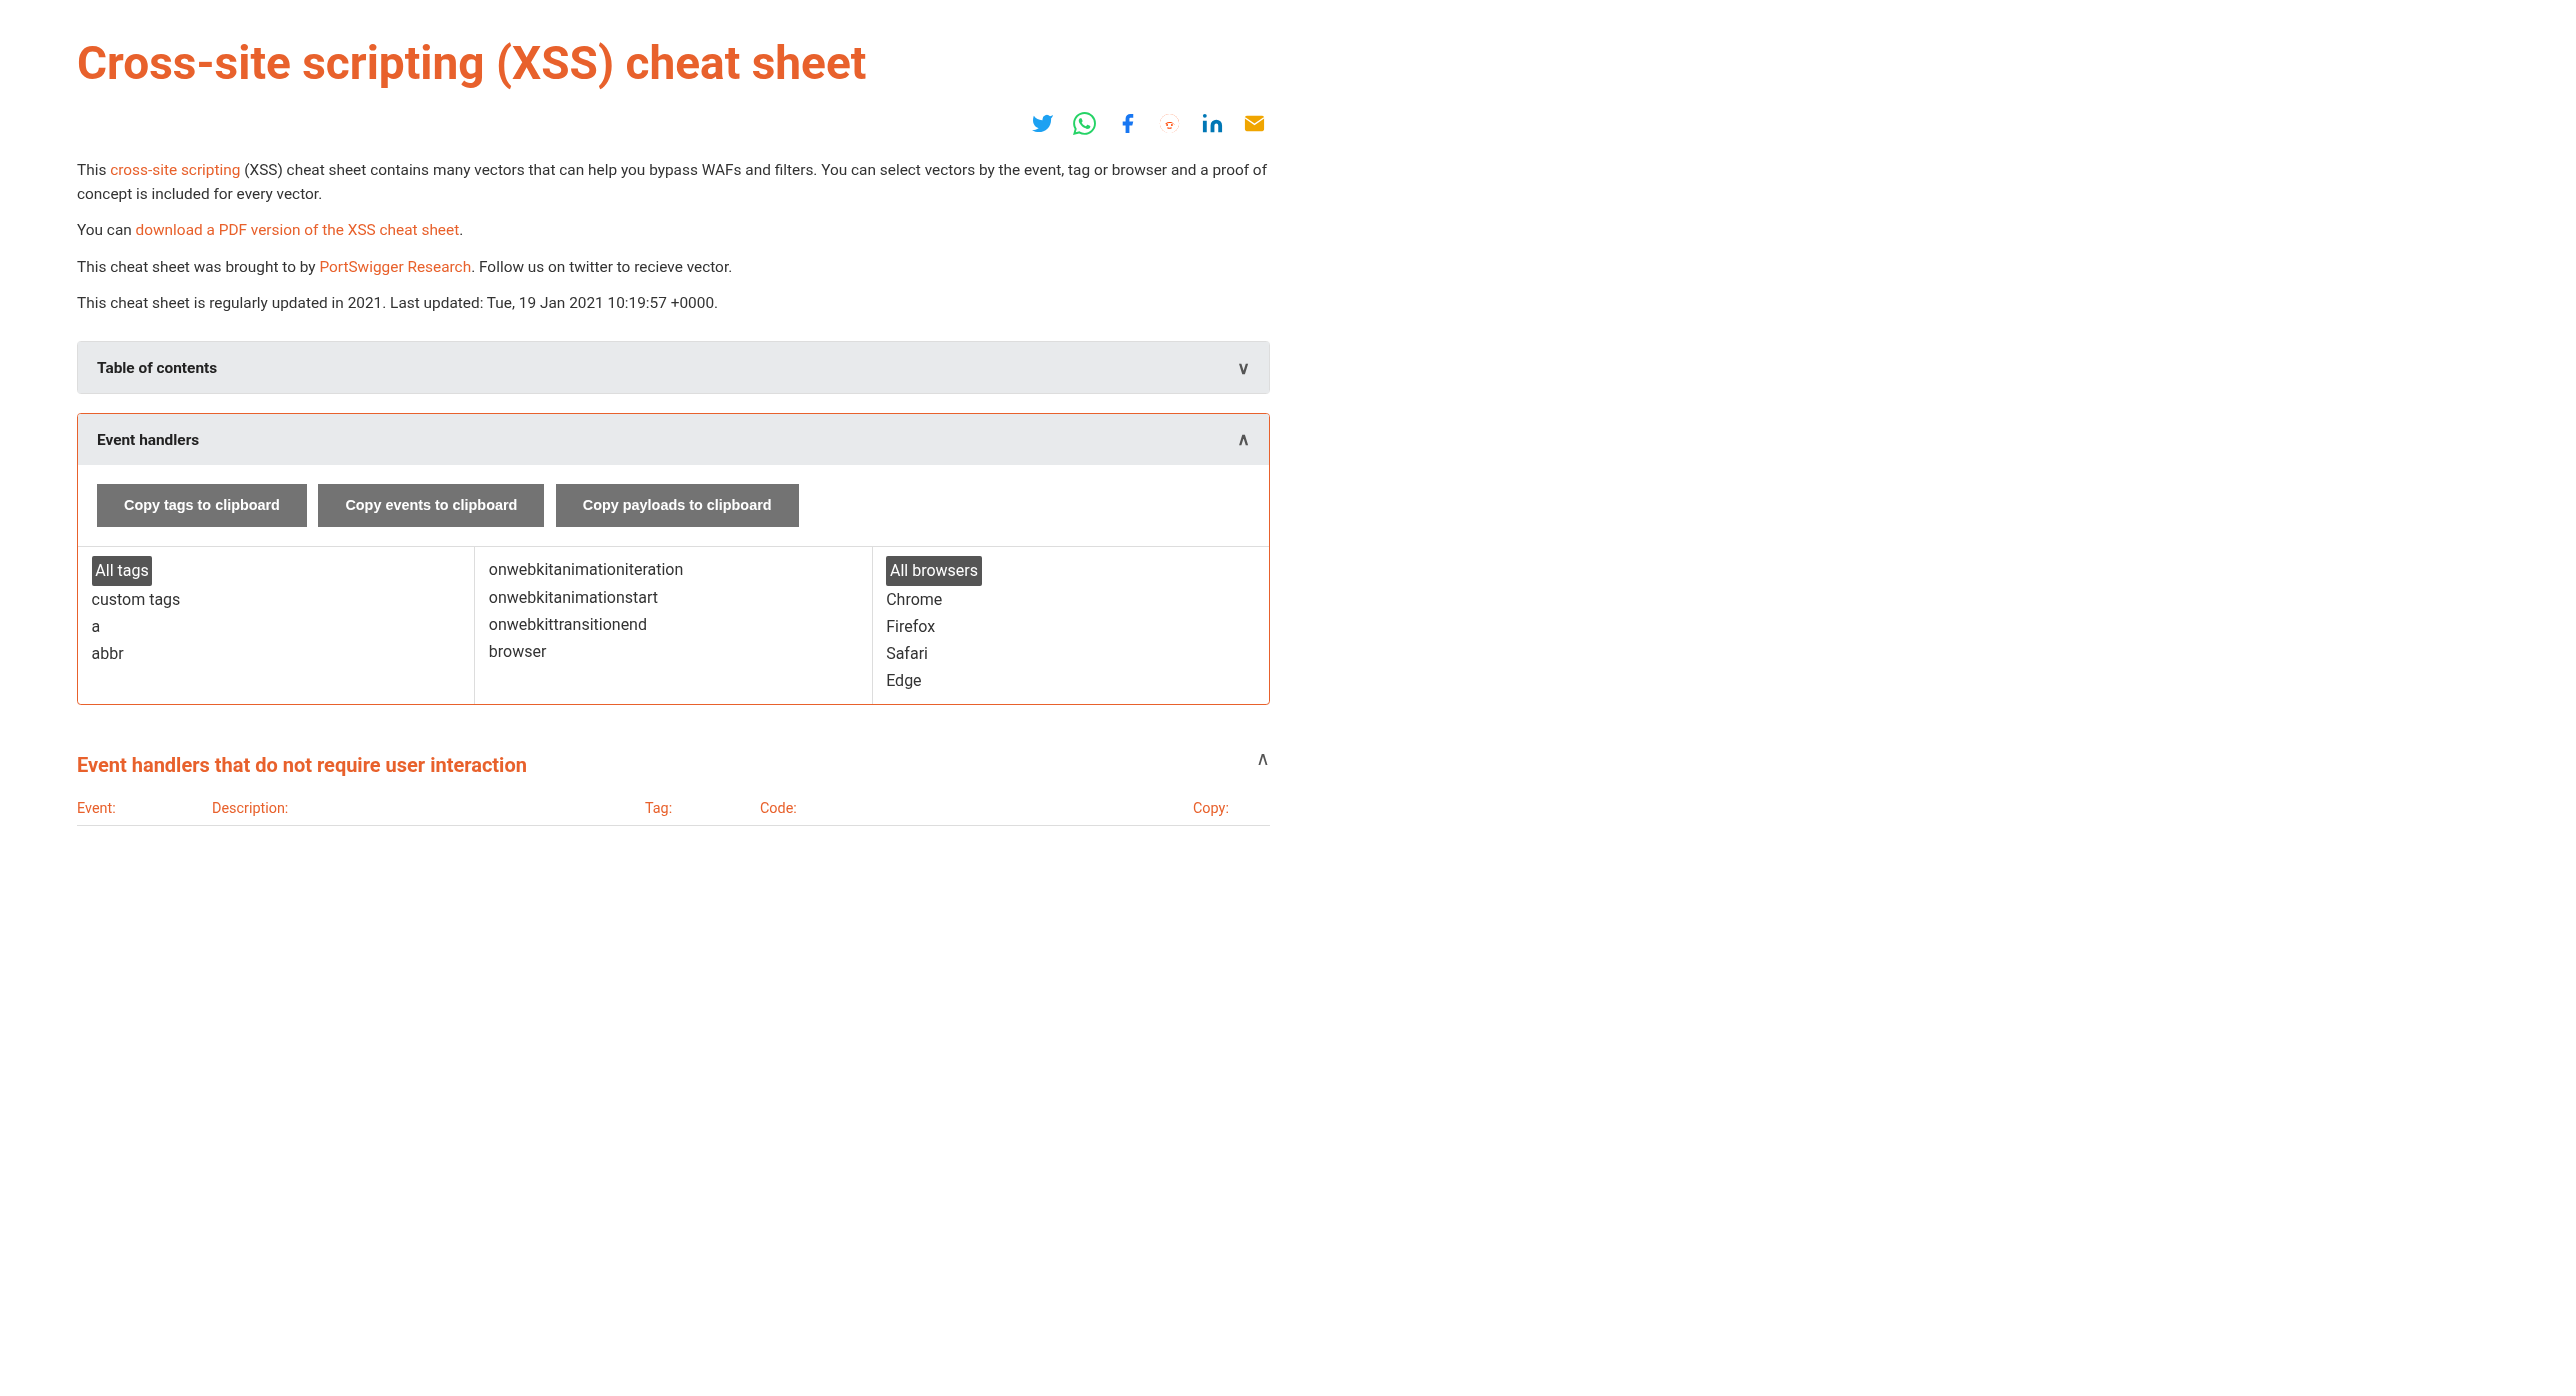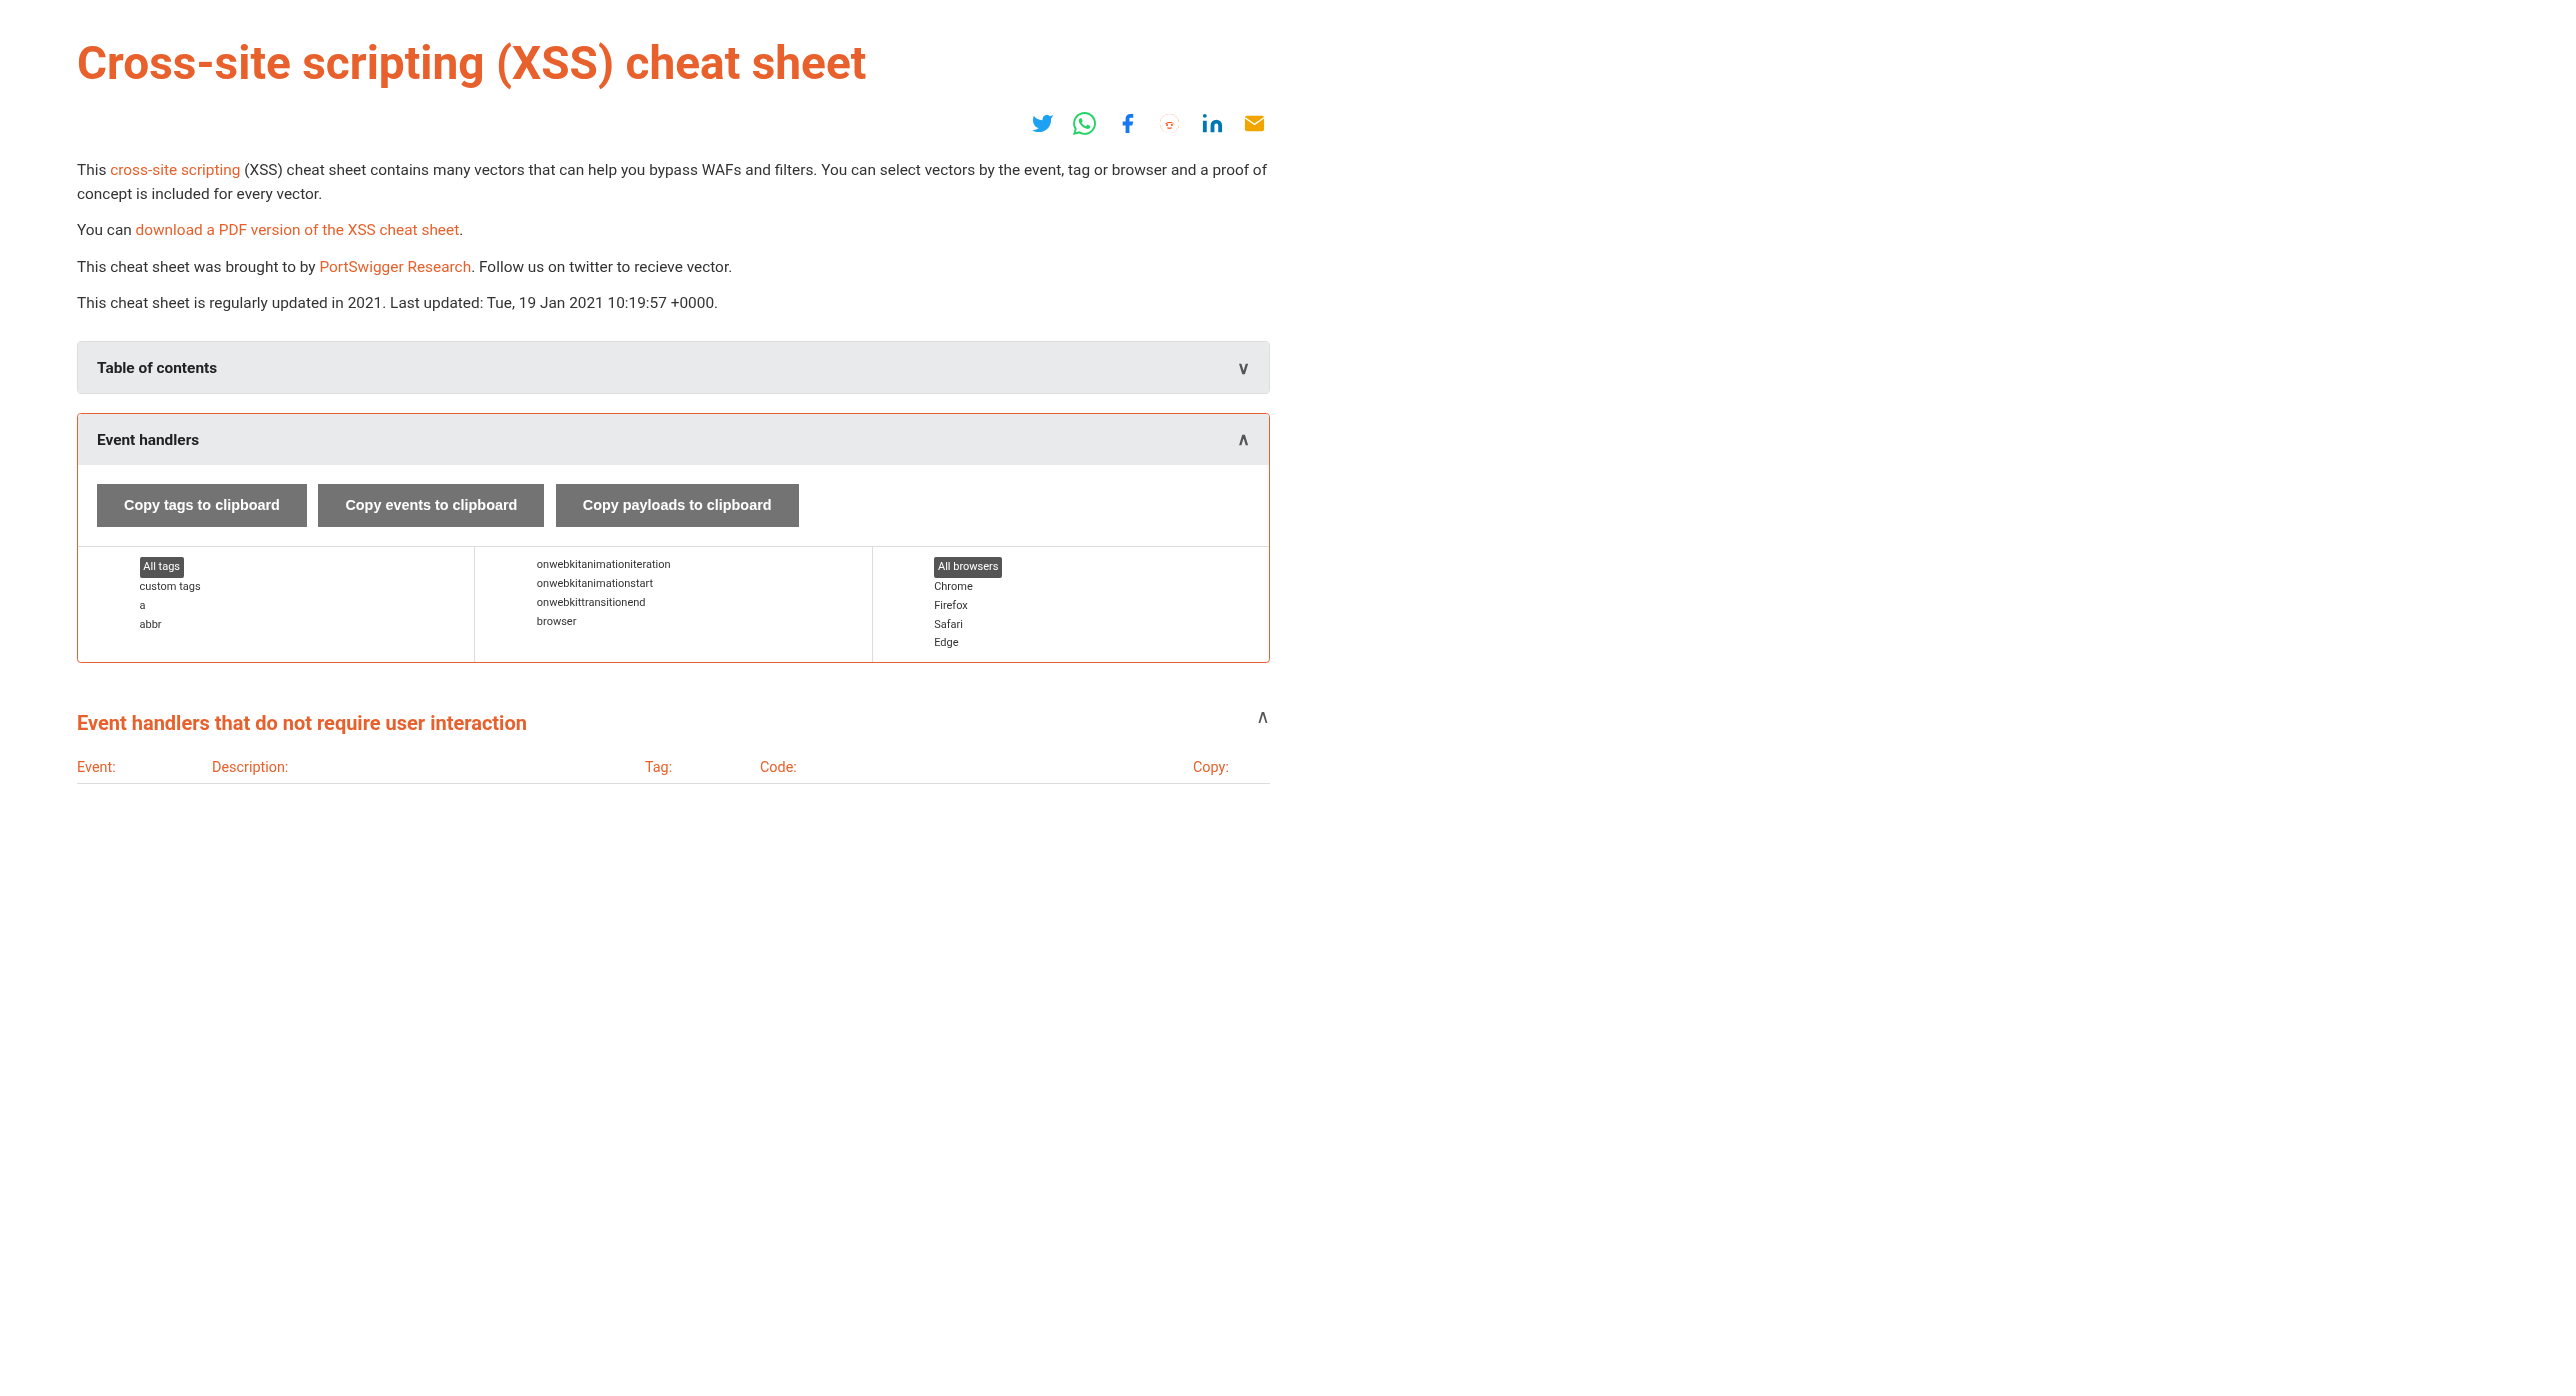--- a/index.html
+++ b/index.html
@@ -134,25 +134,24 @@
       border-right: 1px solid #ddd;
       padding: 9.6px 13.5px;
       min-height: 115px;
     }
 
     .filter-list-col:last-child {
       border-right: none;
     }
 
     .filter-item {
-      font-size: 11px;
+      font-size: 16px;
       line-height: 1.7;
       color: #333;
       cursor: pointer;
-      margin-left: 48px;
     }
 
     .filter-item.selected {
       background: #555;
       color: #fff;
       padding: 1px 3.8px;
       border-radius: 1.9px;
       display: inline-block;
     }
 

